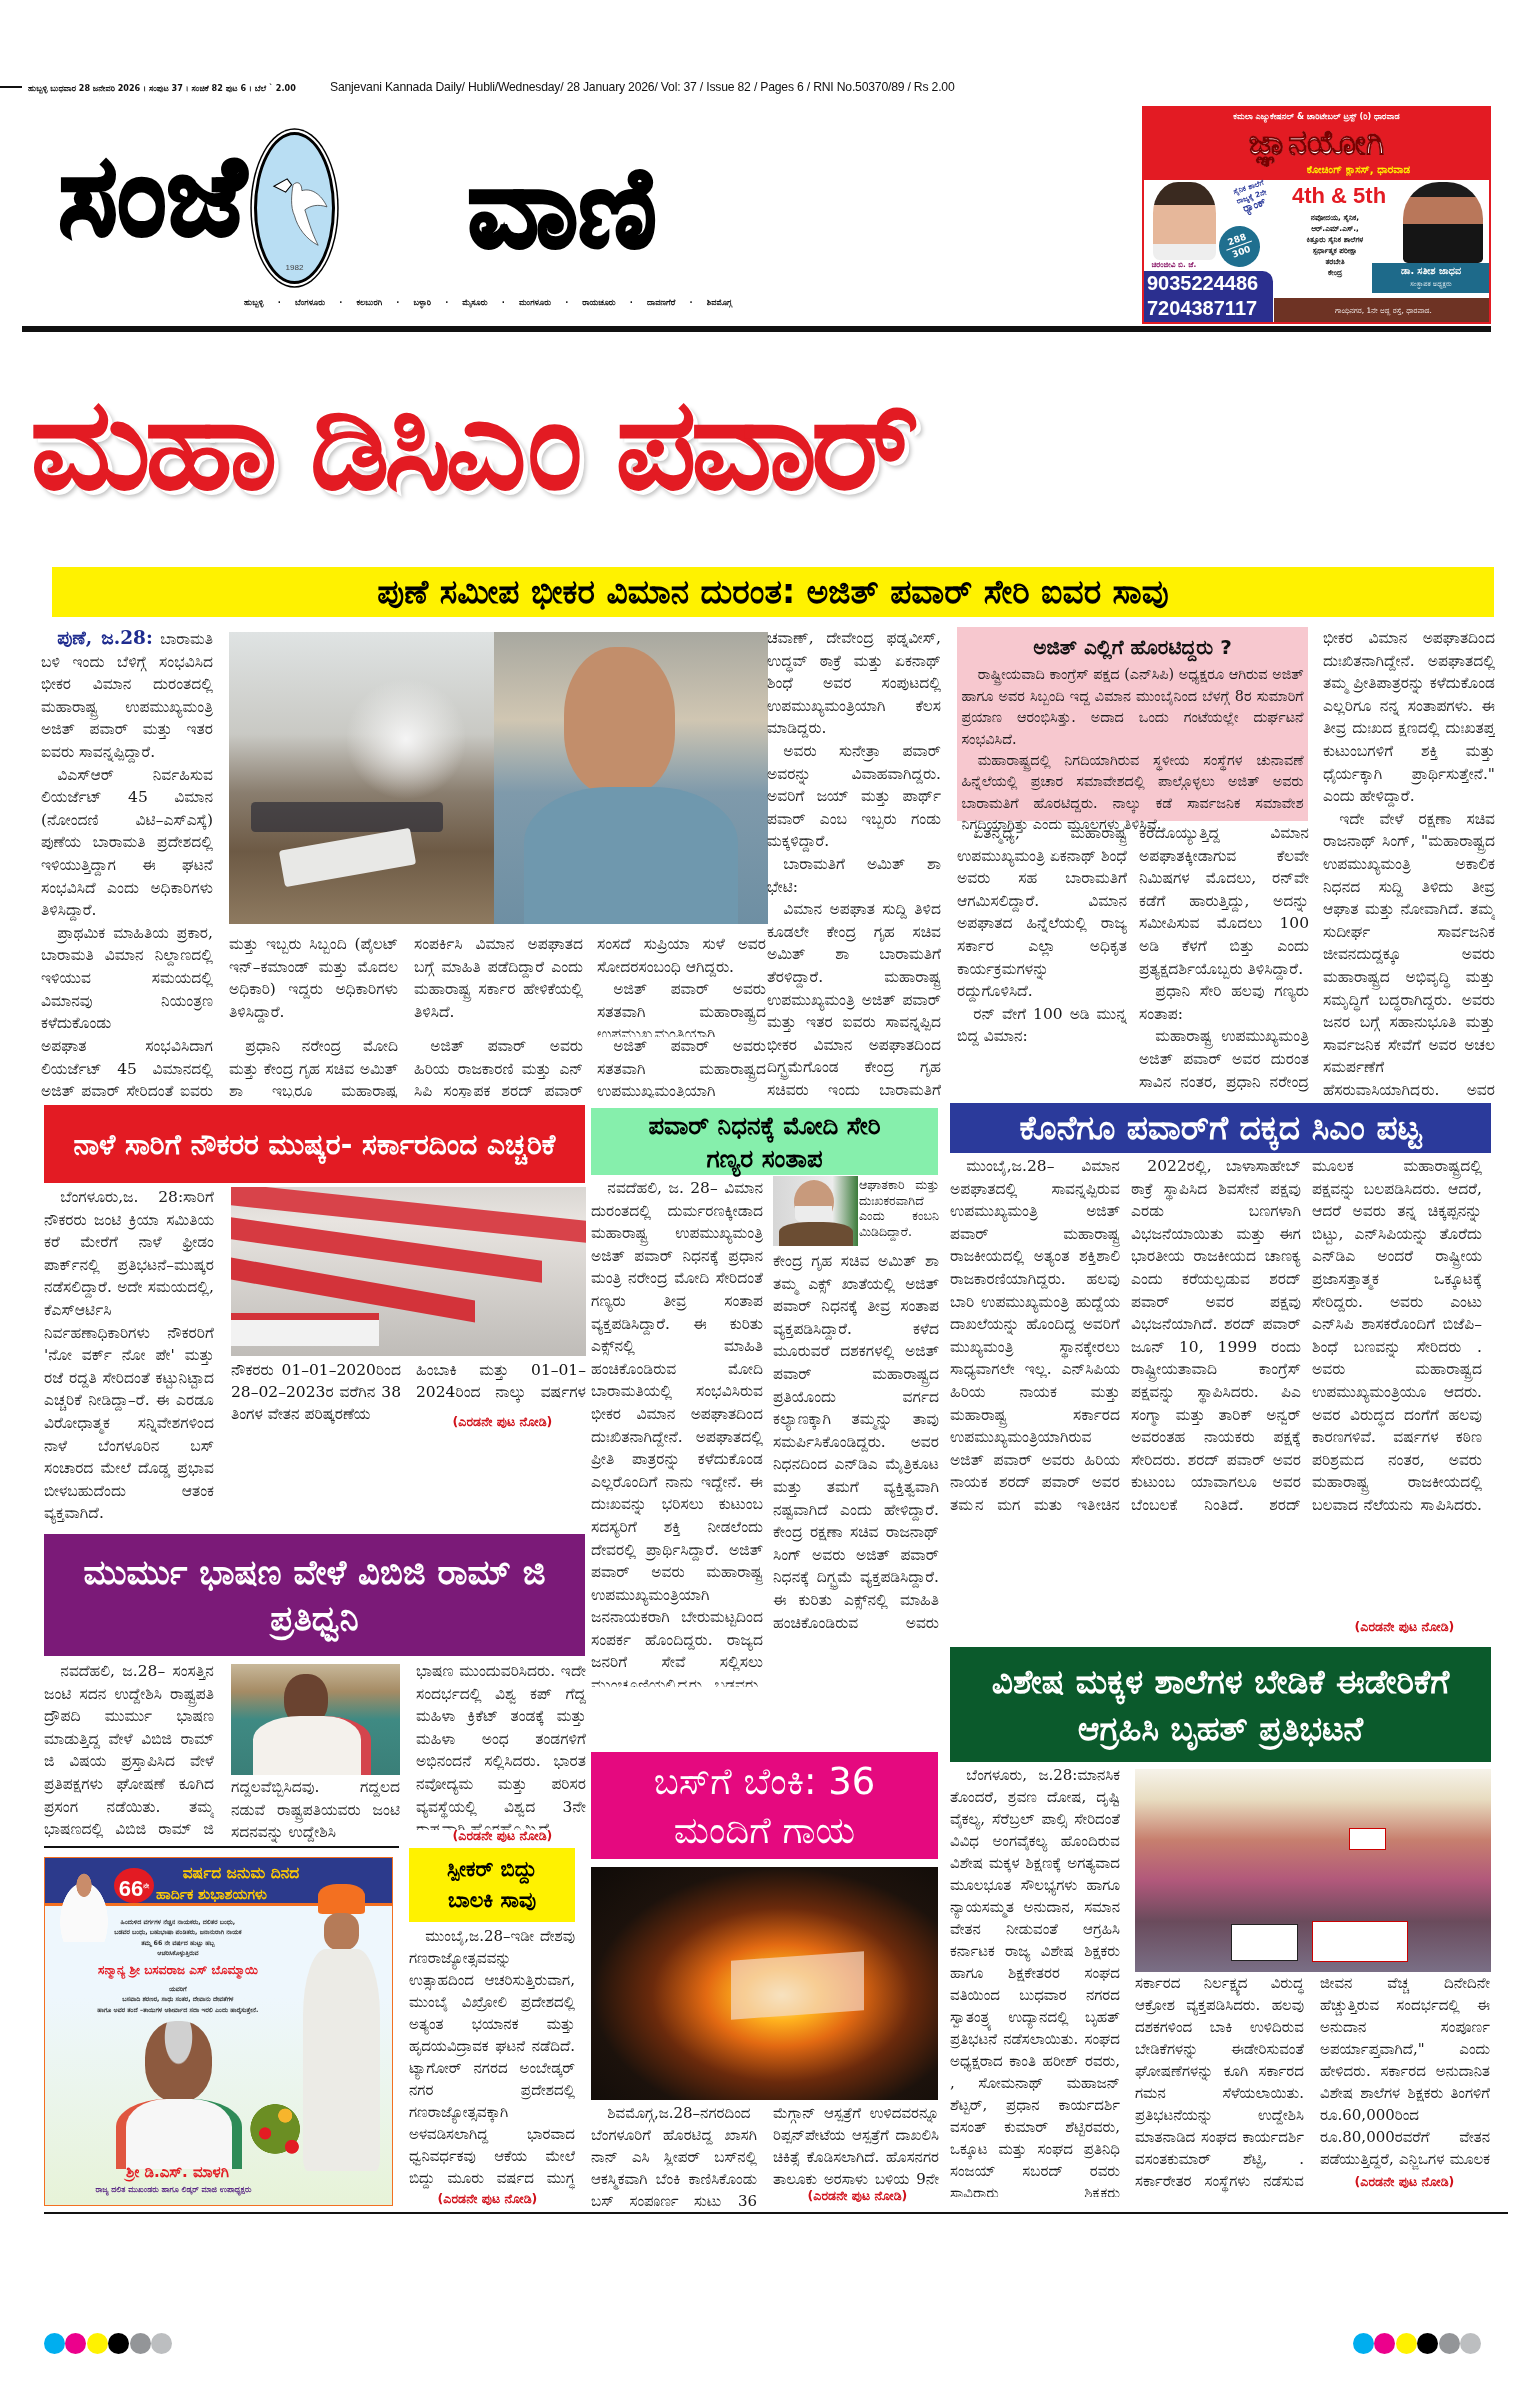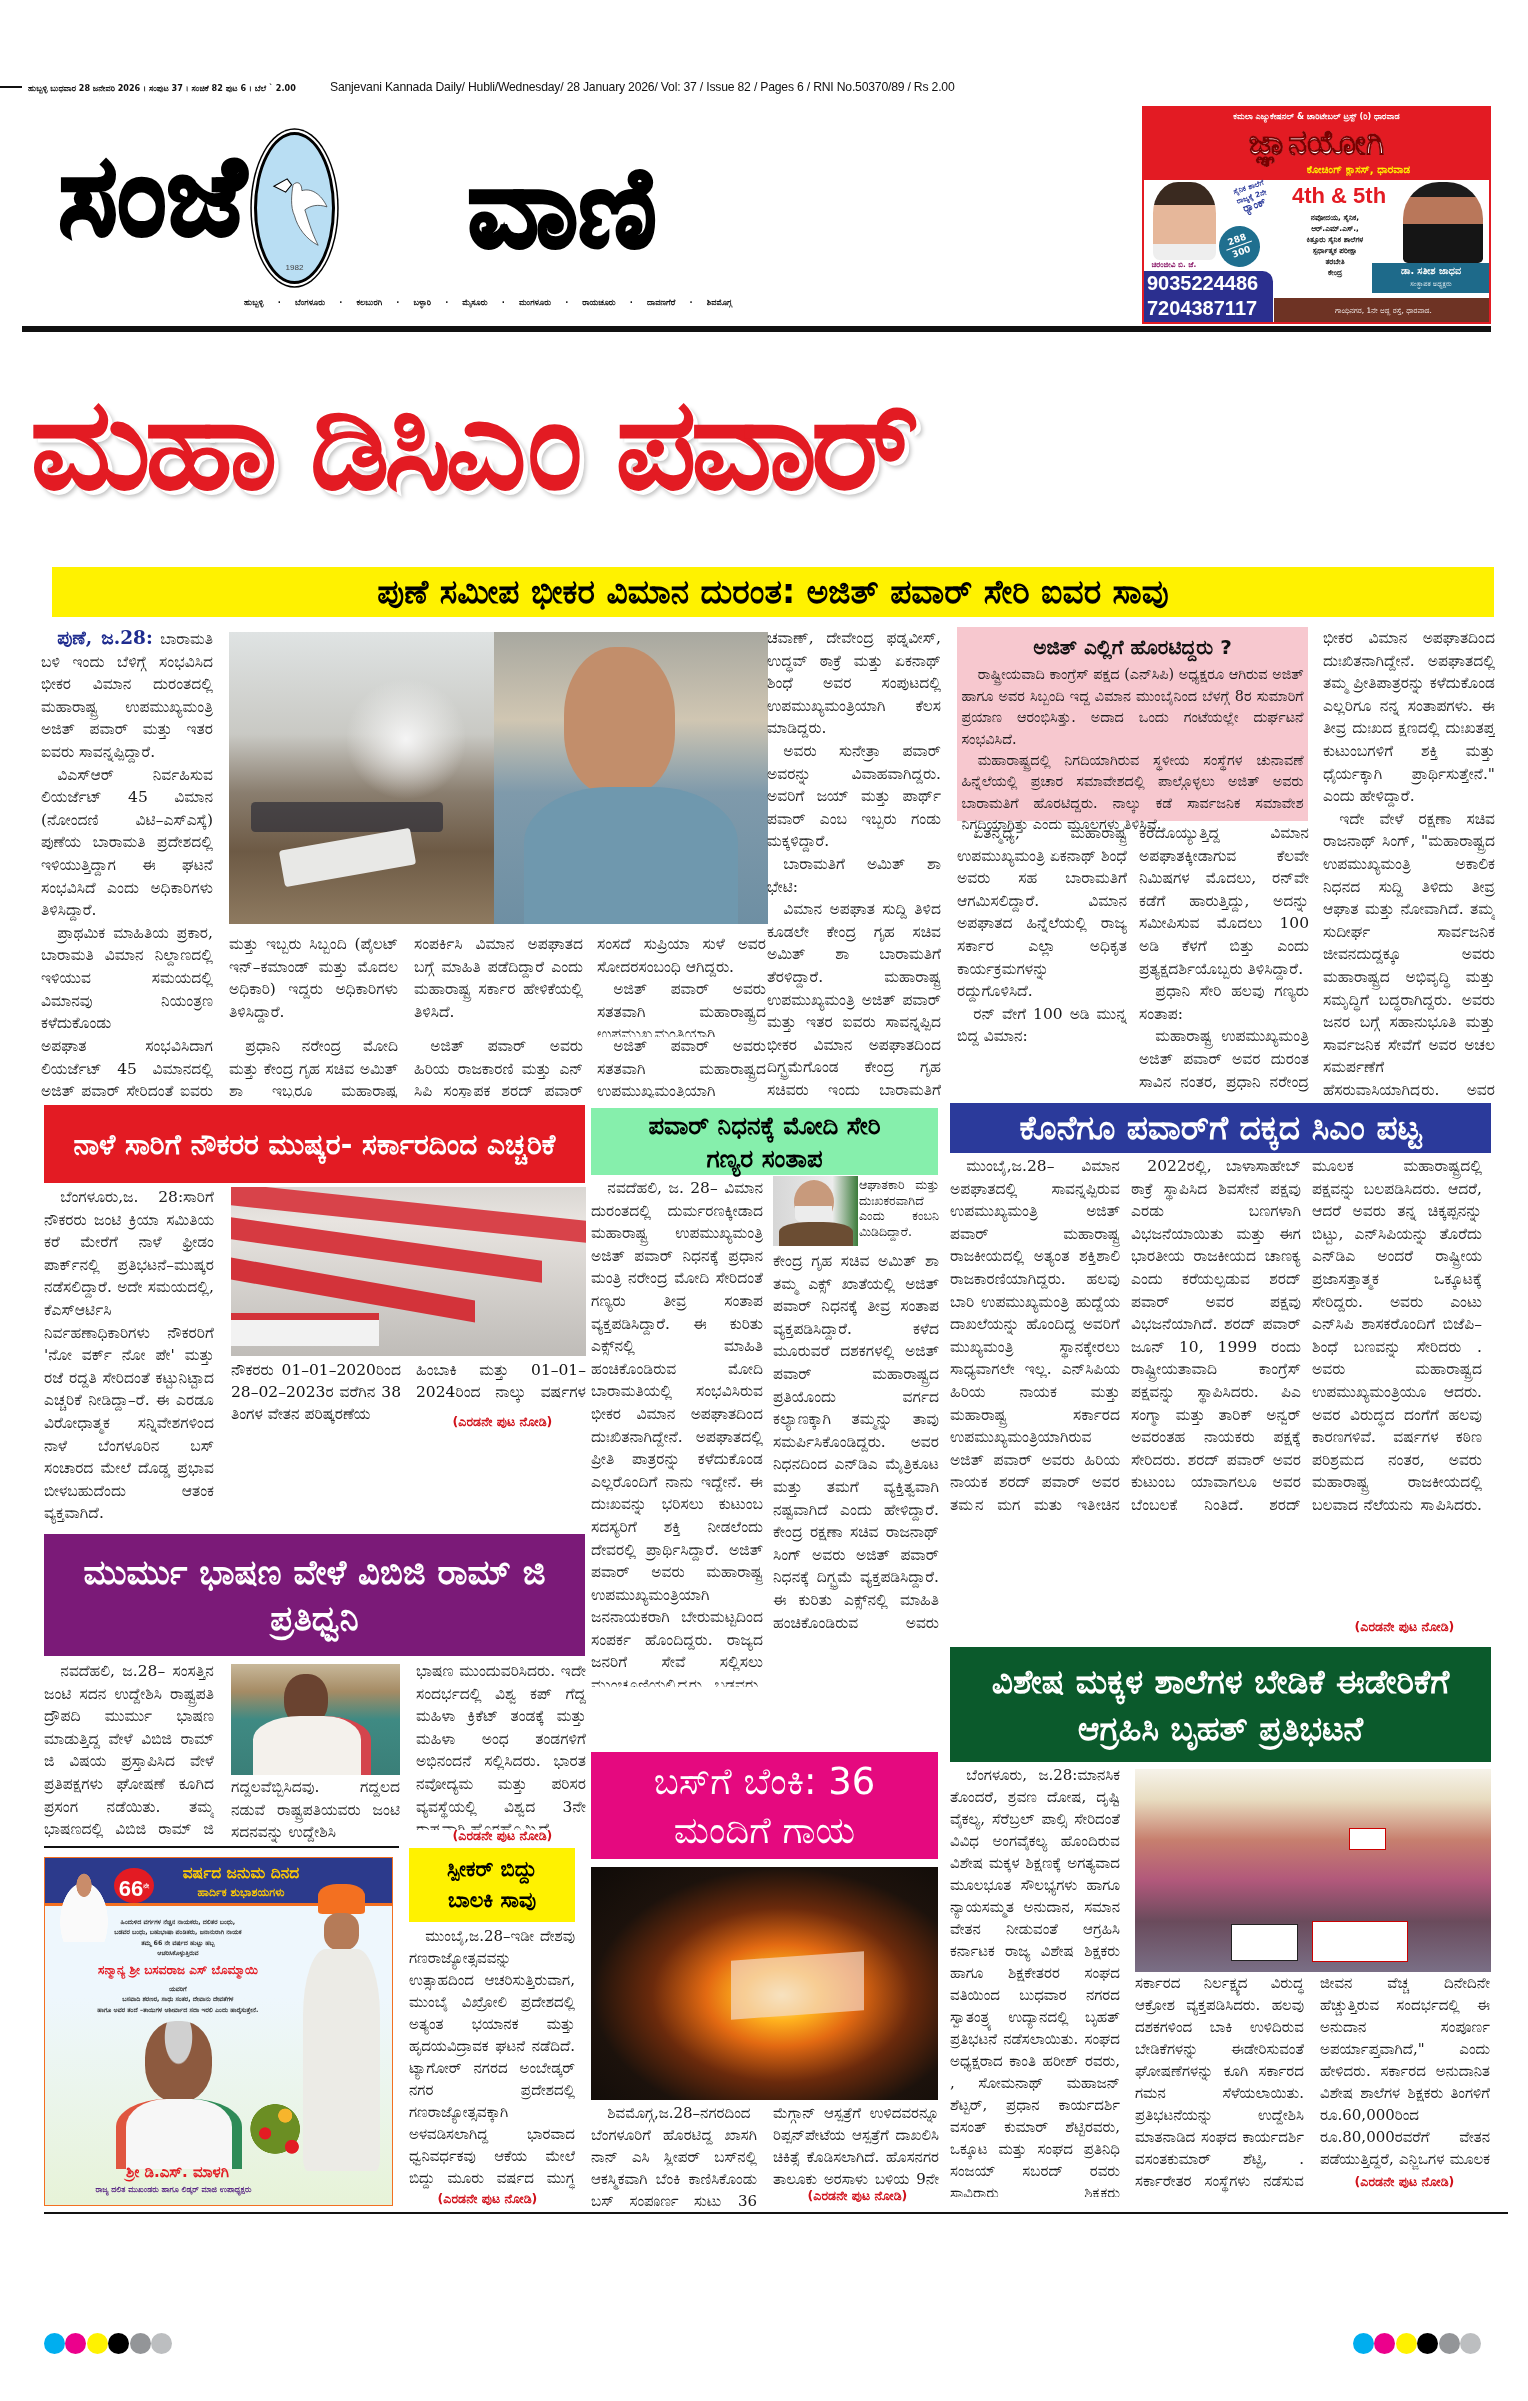--- a/index.html
+++ b/index.html
@@ -249,21 +249,21 @@
 <div class="abs see-next" style="left:436px;top:1828px;width:133px;">(ಎರಡನೇ ಪುಟ ನೋಡಿ)</div>
 <div class="abs rule" style="left:44px;top:1846px;width:355px;height:1.5px;"></div>
 
 <div class="abs" style="left:44px;top:1857px;width:349px;height:349px;border:1.5px solid #f37021;background:linear-gradient(180deg,#eef7fd 40%,#e7f3d8 100%);overflow:hidden;">
   <div class="abs" style="left:0;top:0;width:100%;height:48px;background:#2c3a8c;border-bottom:3.7px solid #f37021;"></div>
   <div class="abs" style="left:1.5px;top:3px;width:74px;height:81px;background:radial-gradient(ellipse at 50% 30%,#c98c6a 0 14%,transparent 15%),radial-gradient(ellipse at 50% 75%,#fafafa 0 45%,transparent 46%);"></div>
   <div class="abs" style="left:69px;top:10.4px;width:40px;height:35px;border-radius:50%;background:#e31b23;color:#fff;text-align:center;font-family:'Liberation Sans',sans-serif;font-weight:bold;font-size:22px;line-height:35px;">
     <span>66</span><sup style="font-size:6.7px;">ನೇ</sup>
   </div>
   <div class="abs" style="left:111px;top:6px;width:170px;text-align:center;color:#ffcb05;font-weight:bold;font-size:15.5px;white-space:nowrap;">ವರ್ಷದ ಜನುಮ ದಿನದ</div>
-  <div class="abs" style="left:111px;top:28px;width:170px;text-align:center;color:#ffcb05;font-weight:bold;font-size:11px;white-space:nowrap;">ಹಾರ್ದಿಕ ಶುಭಾಶಯಗಳು</div>
+  <div class="abs" style="left:111px;top:28px;width:170px;color:#ffcb05;font-weight:bold;font-size:14px;white-space:nowrap;">ಹಾರ್ದಿಕ ಶುಭಾಶಯಗಳು</div>
   <div class="abs" id="bday-intro" style="left:7.4px;top:59px;width:251px;text-align:center;font-size:6.3px;line-height:10.4px;font-weight:bold;color:#333;">
       <div>ಹಿಂದುಳಿದ ವರ್ಗಗಳ ನೆಚ್ಚಿನ ನಾಯಕರು, ದಲಿತರ ಬಂಧು,</div>
       <div>ಬಡವರ ಬಂಧು, ಬಹುಭಾಷಾ ಪಂಡಿತರು, ಜನಾನುರಾಗಿ ನಾಯಕ</div>
       <div>ತಮ್ಮ 66 ನೇ ವರ್ಷದ ಹುಟ್ಟು ಹಬ್ಬ</div>
       <div>ಆಚರಿಸಿಕೊಳ್ಳುತ್ತಿರುವ</div>
     </div>
   <div class="abs" style="left:0;top:105px;width:266px;text-align:center;color:#e31b23;font-weight:bold;font-size:12px;white-space:nowrap;">ಸನ್ಮಾನ್ಯ ಶ್ರೀ ಬಸವರಾಜ ಎಸ್ ಬೊಮ್ಮಾಯಿ</div>
   <div class="abs" id="bday-blessing" style="left:7.4px;top:126px;width:251px;text-align:center;font-size:6.3px;line-height:10.4px;font-weight:bold;color:#333;">
       <div>ಯವರಿಗೆ</div>
       <div>ಬಸವಾದಿ ಶರಣರ, ಸಾಧು ಸಂತರ, ದೇವಾನು ದೇವತೆಗಳ</div>

